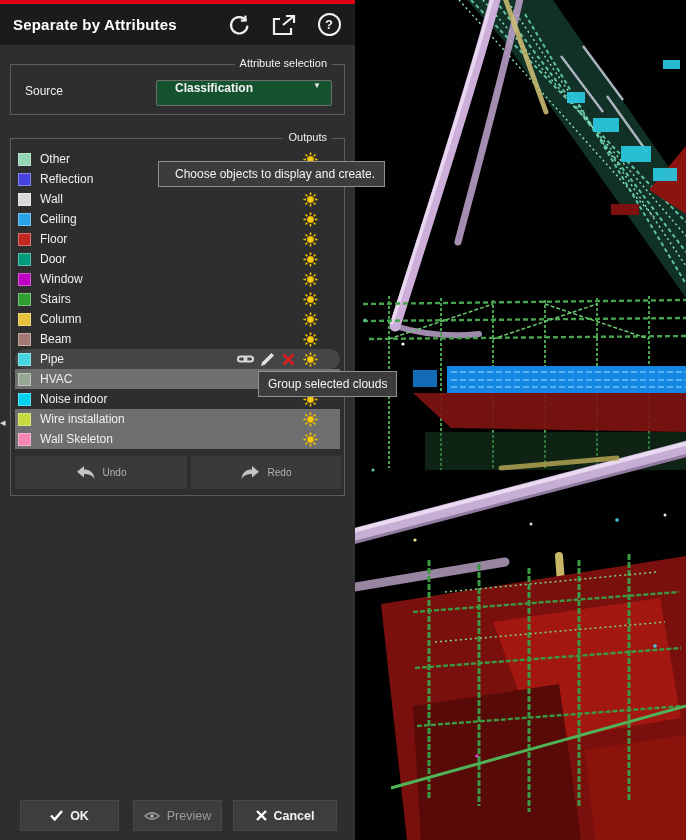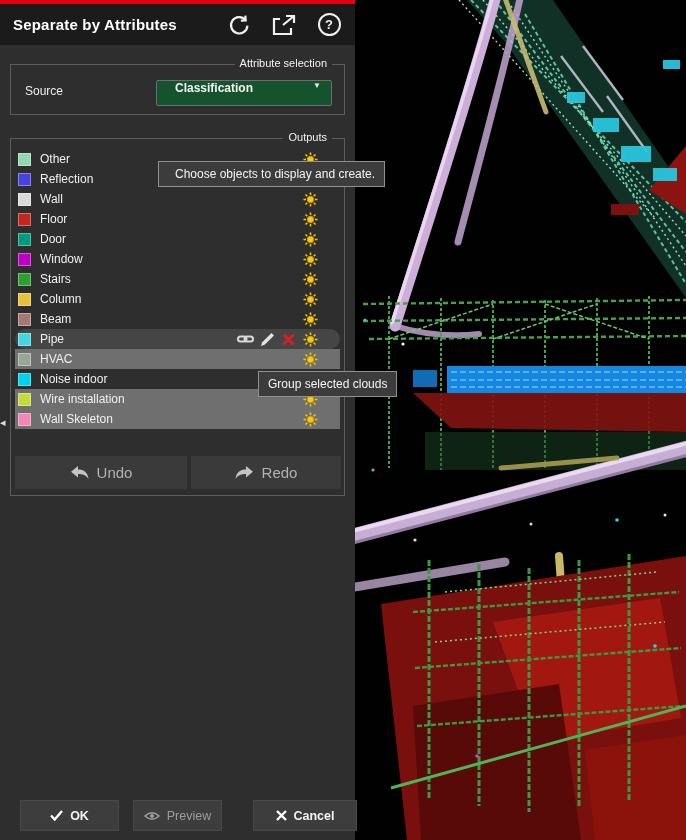--- a/index.html
+++ b/index.html
@@ -29,32 +29,32 @@
   .outputs-group { top:138px; height:358px;padding-left:9px; }
   .list { position:absolute; left:4px; right:4px; top:10px; }
   .row { display:flex; align-items:center; height:20px; padding:0 22px 0 3px; color:#f0f0f0; font-size:12px; cursor:pointer; }
   .row.selected { background:#6f6f6f; }
   .row.hover { background:#454545;border-radius:10px; }
   .swatch { width:13px; height:13px; border:1px solid rgba(255,255,255,.35); margin-right:9px; flex:none; }
   .row-right { margin-left:auto; display:flex; align-items:center; gap:8px; }
   .tool { display:flex; align-items:center; cursor:pointer; }
   .sun { display:flex; align-items:center; }
 
-  .hist { position:absolute; top:317px; height:33px; background:#3a3a3a; border:none; color:#b2b2b2; font-size:15px; font-family:inherit; display:flex; align-items:center; justify-content:center; gap:8px; cursor:pointer; }
+  .hist { position:absolute; top:317px; height:33px; background:#3a3a3a; border:none; color:#b2b2b2; font-size:10px; font-family:inherit; display:flex; align-items:center; justify-content:center; gap:8px; cursor:pointer; }
   .undo { left:4px; width:172px; }
   .redo { left:180px; width:150px; }
 
   .tooltip { position:absolute; background:#3c3c3c; border:1px solid #909090; color:#f4f4f4; font-size:12px; padding:5px 9px; white-space:nowrap; z-index:40; }
   .t1 { left:158px; top:161px;padding-left:16px; }
   .t2 { left:258px; top:371px; }
 
   .footer-btn { position:absolute; top:800px; height:31px; background:#3d3d3d; border:1px solid #484848; color:#f2f2f2; font-size:12.5px; font-family:inherit; display:flex; align-items:center; justify-content:center; gap:7px; cursor:pointer; }
   .ok { left:20px; width:99px; font-weight:bold; }
   .preview { left:133px; width:89px; color:#9c9c9c; }
-  .cancel { left:233px; width:104px; font-weight:bold;margin-left:20px; }
+  .cancel { left:233px; width:104px; font-weight:bold; }
 
   .collapse { position:absolute; left:0; top:412px; width:10px; height:20px; color:#dcdcdc; font-size:11px; display:flex; align-items:center; z-index:30; cursor:pointer; }
 </style>
 </head>
 <body>
 
 <div class="screen">
 
   <svg class="viewport" viewBox="0 0 331 840" xmlns="http://www.w3.org/2000/svg">
     <rect x="0" y="0" width="331" height="840" fill="#010101"></rect>
@@ -262,20 +262,42 @@
                     <line x1="2.5" y1="12.5" x2="4.3" y2="10.7"></line>
                   </g>
                   <circle cx="7.5" cy="7.5" r="3.2" fill="#f6cc12" stroke="#d89a00" stroke-width="1"></circle>
                 </svg>
         </span>
       </span>
     </div>
           <div class="row">
       <span class="swatch" style="background: rgb(217, 217, 217);"></span>
       <span class="row-label">Wall</span>
+      <span class="row-right">
+
+        <span class="sun">
+          <svg width="15" height="15" viewBox="0 0 15 15">
+                  <g stroke="#f3c300" stroke-width="1.6">
+                    <line x1="7.5" y1="0.5" x2="7.5" y2="3"></line>
+                    <line x1="7.5" y1="12" x2="7.5" y2="14.5"></line>
+                    <line x1="0.5" y1="7.5" x2="3" y2="7.5"></line>
+                    <line x1="12" y1="7.5" x2="14.5" y2="7.5"></line>
+                    <line x1="2.5" y1="2.5" x2="4.3" y2="4.3"></line>
+                    <line x1="10.7" y1="10.7" x2="12.5" y2="12.5"></line>
+                    <line x1="12.5" y1="2.5" x2="10.7" y2="4.3"></line>
+                    <line x1="2.5" y1="12.5" x2="4.3" y2="10.7"></line>
+                  </g>
+                  <circle cx="7.5" cy="7.5" r="3.2" fill="#f6cc12" stroke="#d89a00" stroke-width="1"></circle>
+                </svg>
+        </span>
+      </span>
+    </div>
+          <div class="row">
+      <span class="swatch" style="background: rgb(42, 164, 232);"></span>
+      <span class="row-label">Ceiling</span>
       <span class="row-right">
 
         <span class="sun">
           <svg width="15" height="15" viewBox="0 0 15 15">
                   <g stroke="#f3c300" stroke-width="1.6">
                     <line x1="7.5" y1="0.5" x2="7.5" y2="3"></line>
                     <line x1="7.5" y1="12" x2="7.5" y2="14.5"></line>
                     <line x1="0.5" y1="7.5" x2="3" y2="7.5"></line>
                     <line x1="12" y1="7.5" x2="14.5" y2="7.5"></line>
                     <line x1="2.5" y1="2.5" x2="4.3" y2="4.3"></line>

